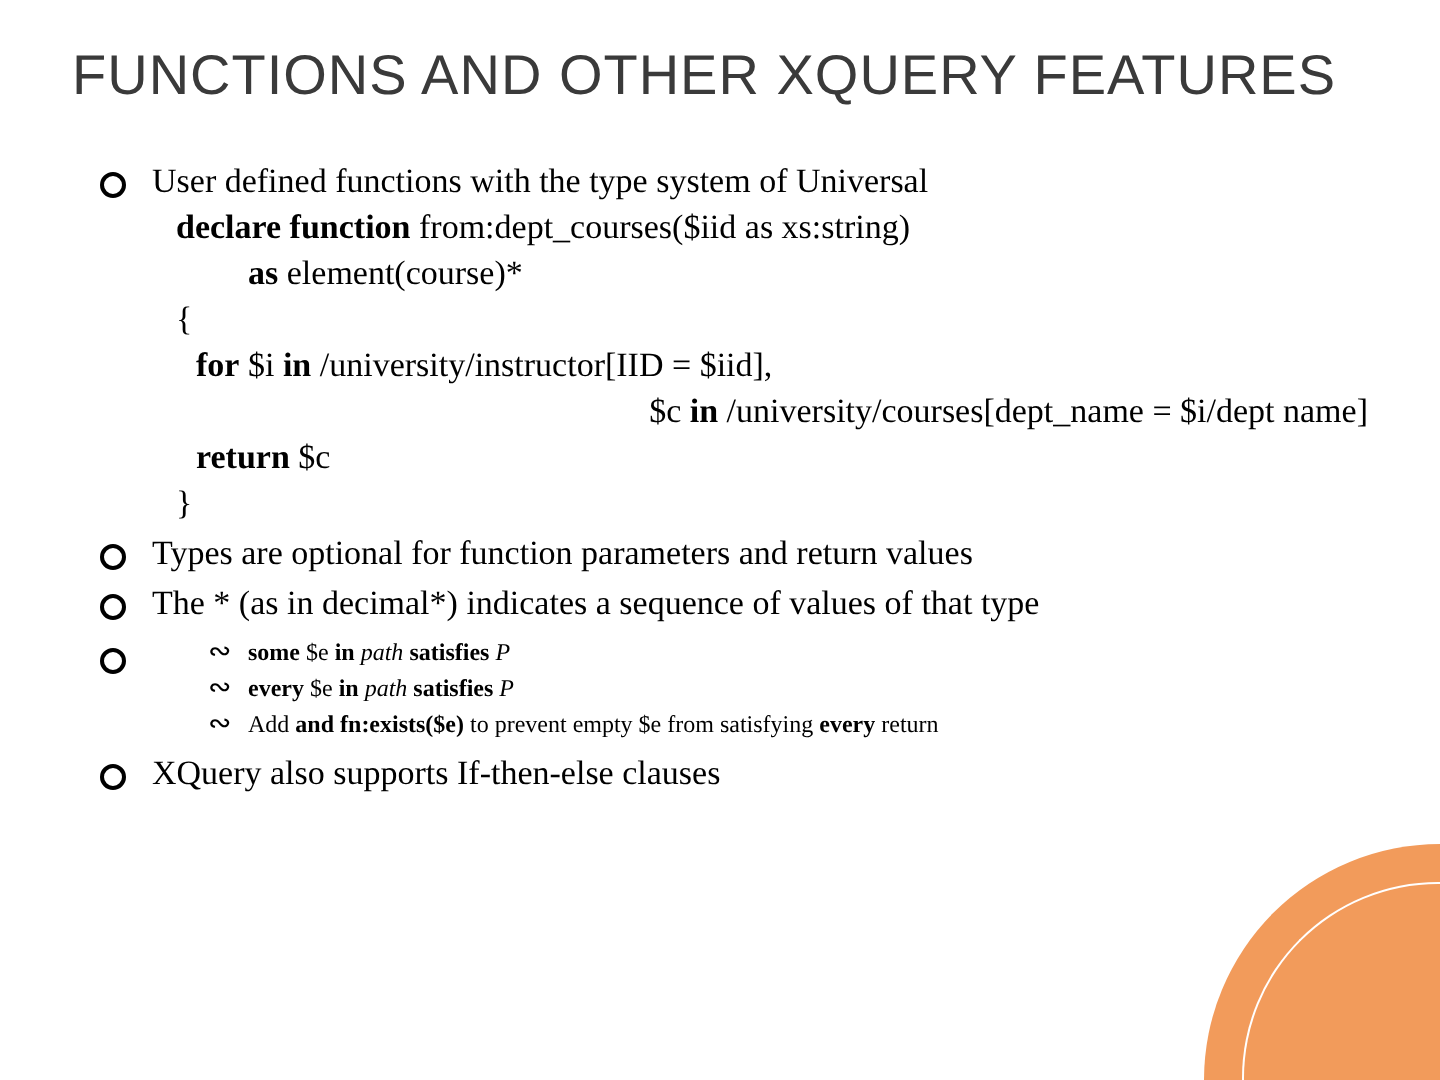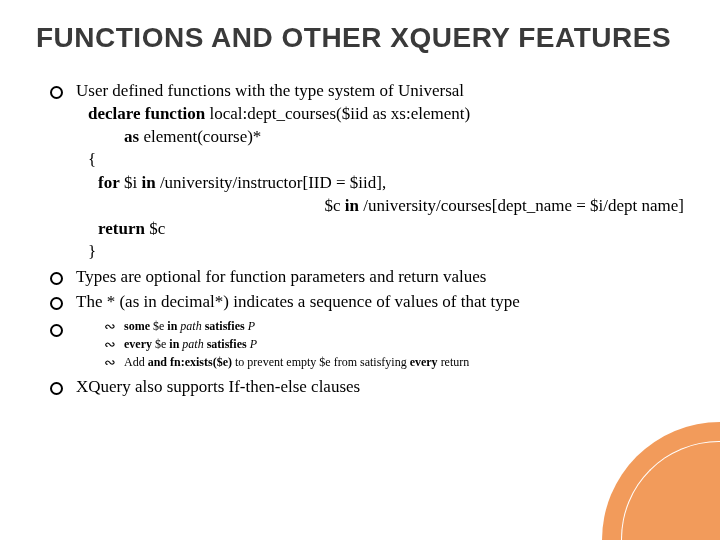--- a/index.html
+++ b/index.html
@@ -1,18 +1,18 @@
 <!DOCTYPE html>
 <html><head>
 <meta charset="utf-8">
 <style>
   * { margin: 0; padding: 0; box-sizing: border-box; }
   html, body { width: 720px; height: 540px; background: #fff; font-family: "Times New Roman", Times, serif; color: #000; }
   .slide { position: relative; width: 720px; height: 540px; padding: 22px 36px 0 36px; }
-  .title { font-family: Arial, Helvetica, sans-serif; font-size: 28px; font-weight: 700; letter-spacing: 0.5px; color: #3a3a3a; line-height: 1.15; margin-bottom: 26px; }
+  .title { font-family: Arial, Helvetica, sans-serif; font-size: 28px; font-weight: 400; letter-spacing: 0.5px; color: #3a3a3a; line-height: 1.15; margin-bottom: 26px; }
   ul.main { list-style: none; margin: 0 0 0 14px; }
   ul.main > li { position: relative; padding-left: 26px; font-size: 17px; line-height: 1.35; margin-bottom: 2px; }
   ul.main > li::before {
     content: ""; position: absolute; left: 0; top: 6px;
     width: 9px; height: 9px; border: 2px solid #000; border-radius: 50%; background: transparent;
   }
   .code { margin-left: 12px; font-size: 17px; line-height: 1.35; }
   .ind1 { margin-left: 36px; }
   .ind2 { margin-left: 60px; text-align: right; }
   ul.sub { list-style: none; margin: 4px 0 6px 28px; }
@@ -33,21 +33,21 @@
 </head>
 <body>
 
 <div class="slide">
   <h1 class="title">FUNCTIONS AND OTHER XQUERY FEATURES</h1>
 
   <ul class="main">
     <li>
       <span>User defined functions with the type system of Universal</span>
       <div class="code">
-        <div><b>declare function</b><span> local:dept_courses($iid as xs:element)</span></div>
+        <div><b>declare function</b><span> from:dept_courses($iid as xs:string)</span></div>
         <div class="ind1"><b>as</b><span> element(course)*</span></div>
         <div><span>{</span></div>
         <div style="margin-left:10px;"><b>for</b><span> $i </span><b>in</b><span> /university/instructor[IID = $iid],</span></div>
         <div class="ind2"><span>$c </span><b>in</b><span> /university/courses[dept_name = $i/dept name]</span></div>
         <div style="margin-left:10px;"><b>return</b><span> $c</span></div>
         <div><span>}</span></div>
       </div>
     </li>
     <li><span>Types are optional for function parameters and return values</span></li>
     <li><span>The * (as in decimal*) indicates a sequence of values of that type</span></li>

